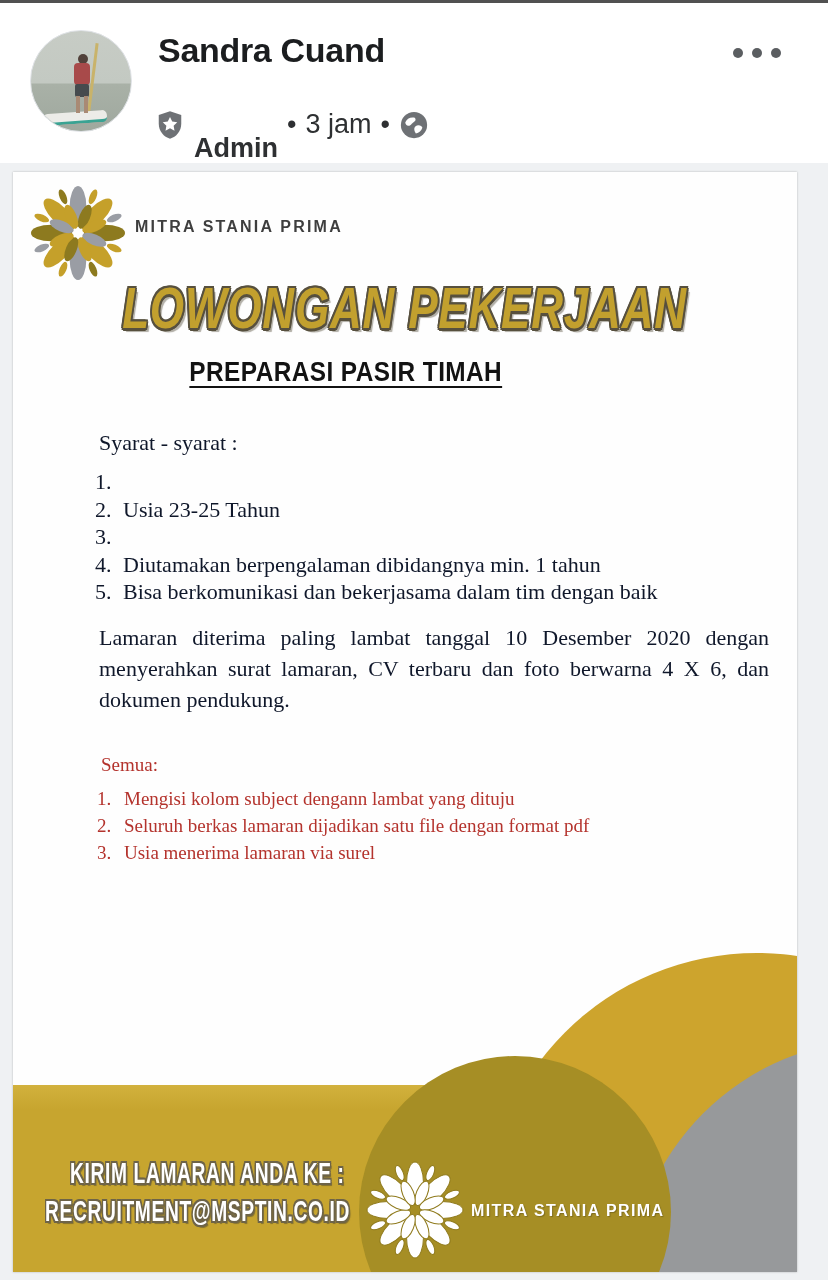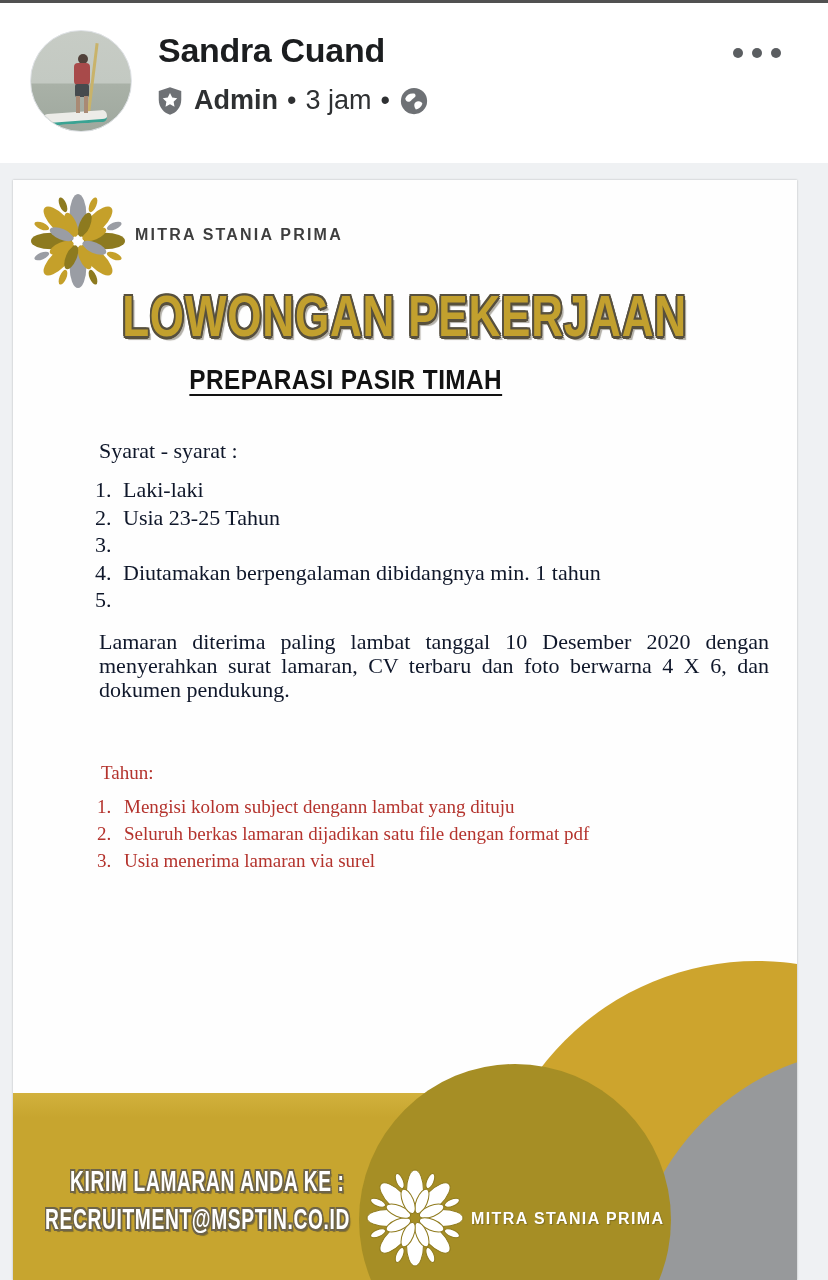--- a/index.html
+++ b/index.html
@@ -15,46 +15,46 @@
          border-bottom:3px solid #3aa393;transform:rotate(-4deg);}
   .paddle{position:absolute;left:60px;top:12px;width:3px;height:76px;background:#c9b36a;transform:rotate(7deg);}
   .head{position:absolute;left:47px;top:23px;width:10px;height:10px;border-radius:50%;background:#51413a;}
   .vest{position:absolute;left:43px;top:32px;width:16px;height:22px;border-radius:4px;background:#a84a4a;}
   .shorts{position:absolute;left:44px;top:53px;width:14px;height:13px;background:#464b4e;border-radius:2px;}
   .leg1{position:absolute;left:45px;top:65px;width:4px;height:17px;background:#a98a74;}
   .leg2{position:absolute;left:53px;top:65px;width:4px;height:17px;background:#a98a74;}
   .author{position:absolute;left:158px;top:28px;font-size:34px;font-weight:bold;color:#1b1d1f;letter-spacing:-0.3px;}
   .meta{position:absolute;left:155px;top:82px;display:flex;align-items:center;gap:9px;
         font-size:27px;color:#2e3032;}
-  .meta .badge-label{font-weight:bold;}
+  .meta .badge-label{font-weight:bold;margin-top:48px;}
   .menu-dots{position:absolute;left:733px;top:45px;display:flex;gap:9px;cursor:pointer;}
   .menu-dots i{width:10px;height:10px;border-radius:50%;background:#5b5e61;display:block;}
 
   
-  .flyer{position:absolute;left:13px;top:180px;width:784px;height:1100px;background:#fefefe;
+  .flyer{position:absolute;left:13px;top:172px;width:784px;height:1100px;background:#fefefe;
          overflow:hidden;box-shadow:0 0 2px rgba(0,0,0,.25);}
   .logo-top{position:absolute;left:16px;top:12px;width:98px;height:98px;}
   .brand-top{position:absolute;left:122px;top:46px;font-size:16px;font-weight:600;
              letter-spacing:2.2px;color:#3e3e3e;}
-  .title{position:absolute;left:0;top:102px;width:784px;text-align:center;}
+  .title{position:absolute;left:0;top:102px;width:784px;text-align:center;font-style:italic;}
   .title span{display:inline-block;transform:scaleX(0.76);transform-origin:center;
       font-size:58px;font-weight:700;color:#c2a02e;letter-spacing:1px;white-space:nowrap;
       text-shadow:-2px -2px 0 #57503e,2px -2px 0 #57503e,-2px 2px 0 #57503e,2px 2px 0 #57503e,
                   0 -2.5px 0 #57503e,0 2.5px 0 #57503e,-2.5px 0 0 #57503e,2.5px 0 0 #57503e,
                   4px 4px 1px rgba(87,80,62,0.45);}
   .subtitle{position:absolute;left:0;top:184px;width:665px;text-align:center;}
   .subtitle span{display:inline-block;transform:scaleX(0.87);transform-origin:center;
       font-size:28px;font-weight:700;color:#121212;text-decoration:underline;
       text-underline-offset:5px;letter-spacing:0.5px;white-space:nowrap;}
 
   .serif{font-family:"Liberation Serif",serif;color:#0f172a;}
   .req-label{position:absolute;left:86px;top:258px;font-size:22px;}
   .req-list{position:absolute;left:82px;top:297px;font-size:22px;}
   .req-list .row{display:grid;grid-template-columns:28px auto;height:27.6px;align-items:baseline;}
-  .para{position:absolute;left:86px;top:450px;width:670px;font-size:22px;line-height:24px;
+  .para{position:absolute;left:86px;top:450px;width:670px;font-size:22px;line-height:31px;
         text-align:justify;}
   .note-red{color:#b4332d;}
   .note-label{position:absolute;left:88px;top:582px;font-size:19px;}
   .note-list{position:absolute;left:84px;top:616px;font-size:19px;}
   .note-list .row{display:grid;grid-template-columns:27px auto;height:27px;align-items:baseline;}
 
   
   .strip{position:absolute;left:0;top:913px;width:784px;height:187px;z-index:1;
          background:linear-gradient(180deg,#d2b13d 0px,#c7a52f 24px,#c7a52f 100%);}
   .circle-gold{position:absolute;left:472px;top:781px;width:544px;height:544px;border-radius:50%;
@@ -150,41 +150,41 @@
       <span>LOWONGAN PEKERJAAN</span>
     </div>
     <div class="subtitle">
       <span>PREPARASI PASIR TIMAH</span>
     </div>
 
     <div class="req-label serif">Syarat - syarat :</div>
     <div class="req-list serif">
       <div class="row">
         <span>1.</span>
-          <span>Laki-laki</span>
       </div>
       <div class="row">
         <span>2.</span>
           <span>Usia 23-25 Tahun</span>
       </div>
       <div class="row">
         <span>3.</span>
       </div>
       <div class="row">
         <span>4.</span>
           <span>Diutamakan berpengalaman dibidangnya min. 1 tahun</span>
       </div>
       <div class="row">
         <span>5.</span>
+          <span>Bisa berkomunikasi dan bekerjasama dalam tim dengan baik</span>
       </div>
     </div>
 
     <div class="para serif">Lamaran diterima paling lambat tanggal  10 Desember 2020 dengan menyerahkan surat lamaran, CV terbaru dan foto berwarna 4 X 6, dan dokumen pendukung.</div>
 
-    <div class="note-label serif note-red">Tahun:</div>
+    <div class="note-label serif note-red">Semua:</div>
     <div class="note-list serif note-red">
       <div class="row">
         <span>1.</span>
           <span>Mengisi kolom subject dengann lambat yang dituju</span>
       </div>
       <div class="row">
         <span>2.</span>
           <span>Seluruh berkas lamaran dijadikan satu file dengan format pdf</span>
       </div>
       <div class="row">

